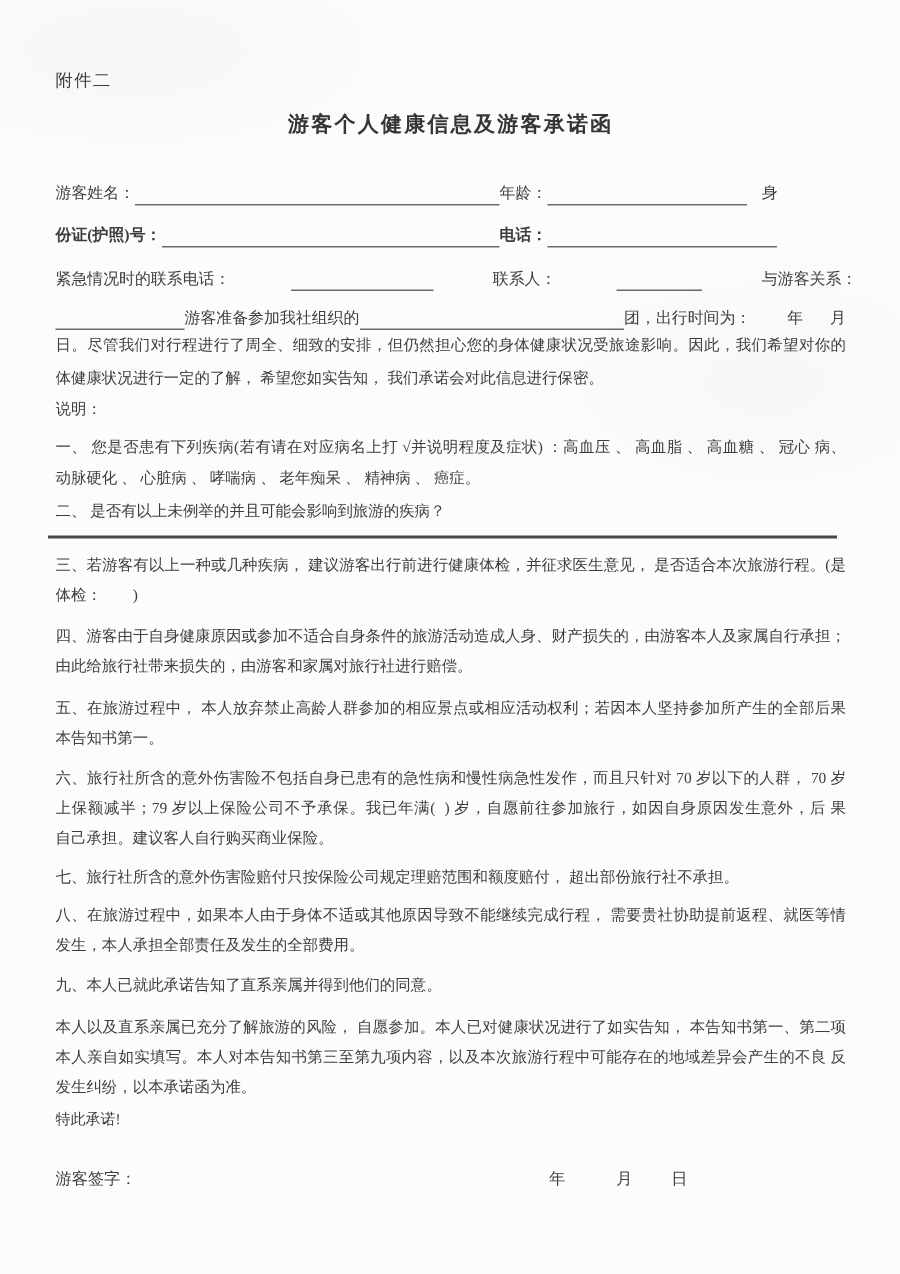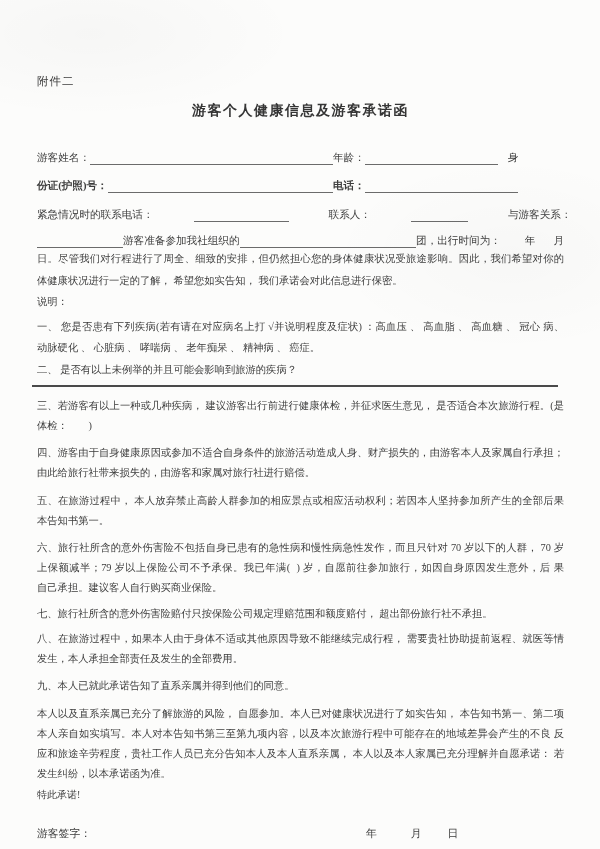--- a/index.html
+++ b/index.html
@@ -6,21 +6,21 @@
   body{
     width:600px;height:849px;overflow:hidden;
     background:#fbfbfa;
     font-family:"Liberation Serif","DejaVu Serif",serif;
     color:#3d3d3d;
     -webkit-font-smoothing:antialiased;
   }
   .page{
     position:relative;box-sizing:border-box;
     width:600px;height:849px;
-    padding:74px 36px 0 37px;
+    padding:46px 36px 0 37px;
     background:
       radial-gradient(ellipse 300px 120px at 15% 4%, rgba(0,0,0,0.025), transparent 70%),
       radial-gradient(ellipse 260px 140px at 85% 30%, rgba(0,0,0,0.02), transparent 70%),
       #fcfcfb;
   }
   .attachment{font-size:11.5px;letter-spacing:1px;}
   .title{
     margin:13px 0 0 0;text-align:center;
     font-size:14px;font-weight:bold;letter-spacing:1.5px;color:#353535;
   }
@@ -166,21 +166,20 @@
       <div class="pline">八、在旅游过程中，如果本人由于身体不适或其他原因导致不能继续完成行程， 需要贵社协助提前返程、就医等情 况</div>
       <div class="pline last">发生，本人承担全部责任及发生的全部费用。</div>
     </div>
   <div class="para tight m9">
       <div class="pline last">九、本人已就此承诺告知了直系亲属并得到他们的同意。</div>
     </div>
 
   <div class="para tight mclose">
       <div class="pline">本人以及直系亲属已充分了解旅游的风险， 自愿参加。本人已对健康状况进行了如实告知， 本告知书第一、第二项 是</div>
       <div class="pline">本人亲自如实填写。本人对本告知书第三至第九项内容，以及本次旅游行程中可能存在的地域差异会产生的不良 反</div>
-      <div class="pline">应和旅途辛劳程度，贵社工作人员已充分告知本人及本人直系亲属， 本人以及本人家属已充分理解并自愿承诺： 若</div>
       <div class="pline last">发生纠纷，以本承诺函为准。</div>
     </div>
   <div class="promise">特此承诺!</div>
 
   <div class="sig-row">
     <span class="sig-label">游客签字：</span>
     <span class="sig-y">年</span>
     <span class="sig-m">月</span>
     <span class="sig-d">日</span>
   </div>

